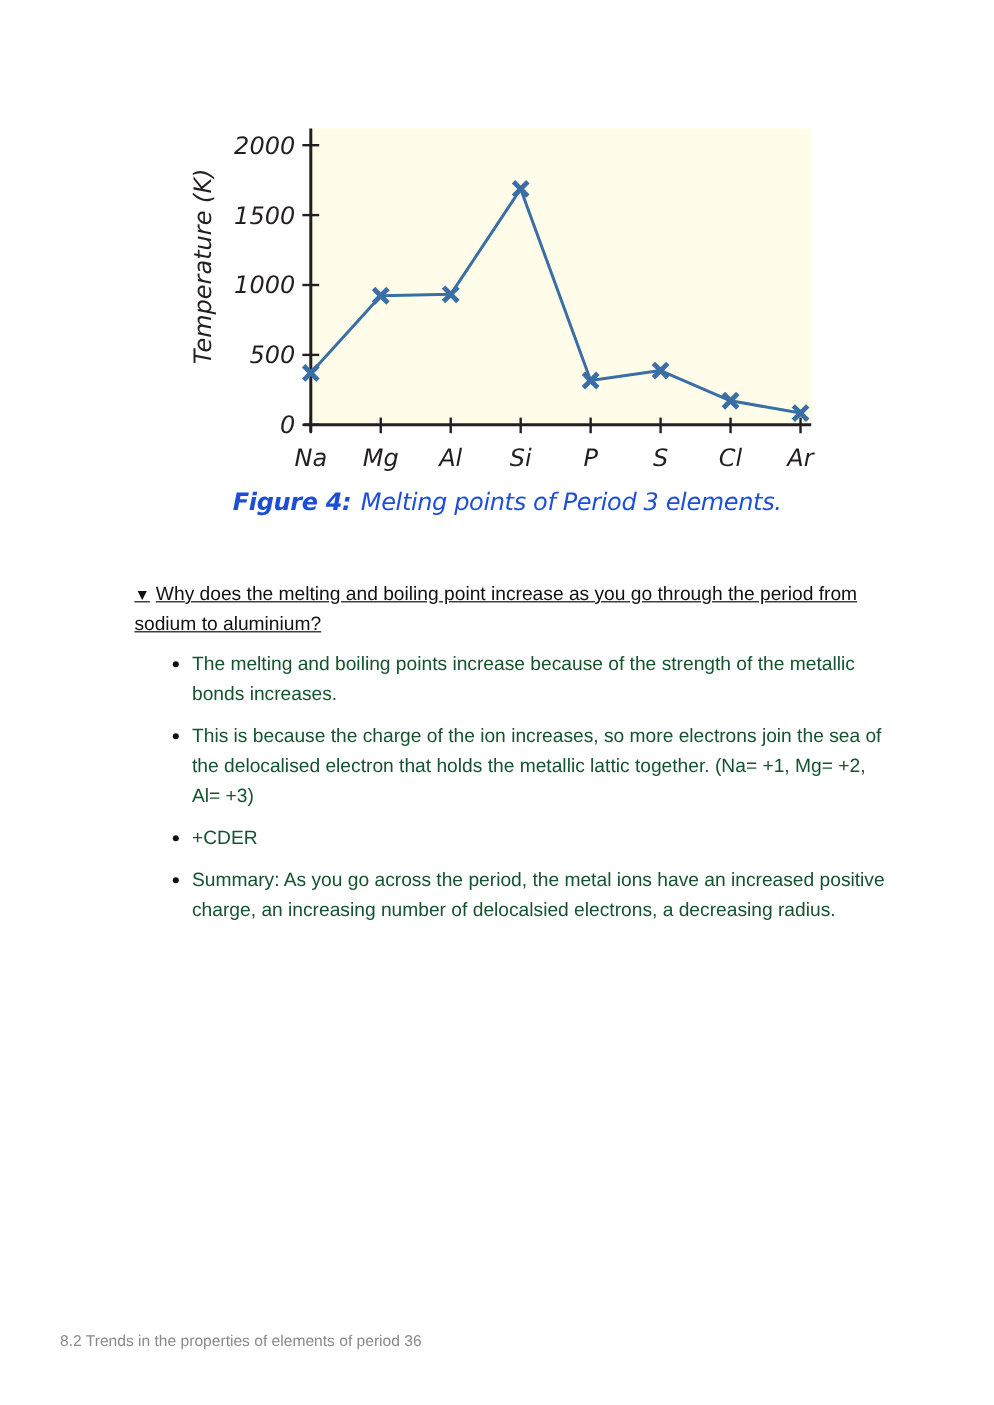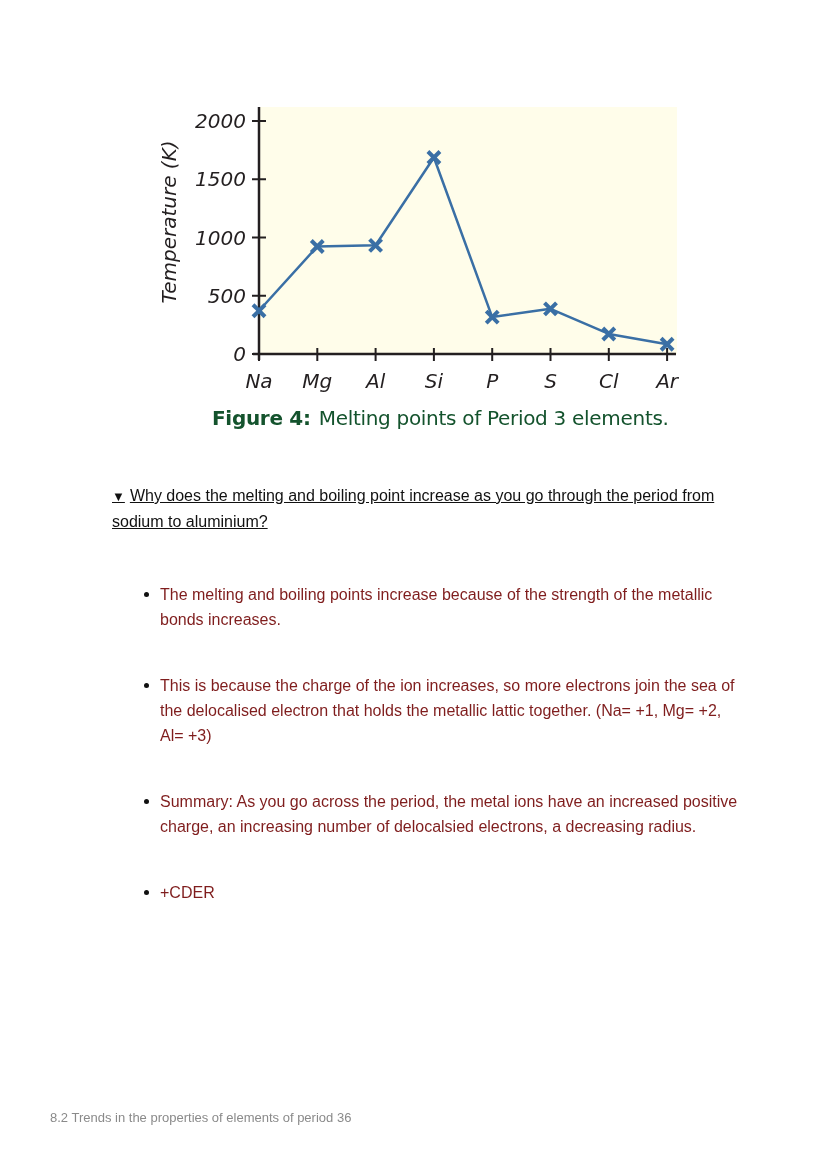--- a/index.html
+++ b/index.html
@@ -27,25 +27,26 @@
       left: 0;
       top: 0;
     }
     .chart-text {
       font-family: "DejaVu Sans", sans-serif;
       font-style: italic;
       fill: #231f20;
     }
     .caption {
       position: absolute;
-      left: 212px;
+      left: 194px;
       top: 406px;
       font-family: "DejaVu Sans", sans-serif;
       font-size: 20px;
-      color: #14532d;
+      font-style: italic;
+      color: #1d4ed8;
       white-space: nowrap;
       letter-spacing: -0.3px;
     }
     .caption .fig-label {
       font-weight: bold;
       margin-right: 8px;
     }
     .question {
       position: absolute;
       left: 112px;
@@ -68,22 +69,21 @@
       width: 580px;
       margin: 0;
       padding: 0;
       list-style: none;
     }
     .answers li {
       position: relative;
       font-size: 16px;
       line-height: 25px;
       margin-bottom: 10px;
-      color: #7f1d1d;
-      margin-top: 41px;
+      color: #14532d;
     }
     .answers li::before {
       content: "";
       position: absolute;
       left: -16px;
       top: 10px;
       width: 5px;
       height: 5px;
       border-radius: 50%;
       background: #111;
@@ -172,20 +172,20 @@
   </div>
 </div>
 
 <div class="question">
   <span class="toggle">▼</span><span>Why does the melting and boiling point increase as you go through the period from sodium to aluminium?</span>
 </div>
 
 <ul class="answers">
   <li>The melting and boiling points increase because of the strength of the metallic bonds increases.</li>
   <li> This is because the charge of the ion increases, so more electrons join the sea of the delocalised electron that holds the metallic lattic together. (Na= +1, Mg= +2, Al= +3)</li>
+  <li>+CDER</li>
   <li>Summary: As you go across the period, the metal ions have an increased positive charge, an increasing number of delocalsied electrons, a decreasing radius.</li>
-  <li>+CDER</li>
 </ul>
 
 <div class="footer">
   <span>8.2 Trends in the properties of elements of period 3</span>
   <span>6</span>
 </div>
 
 </body></html>

